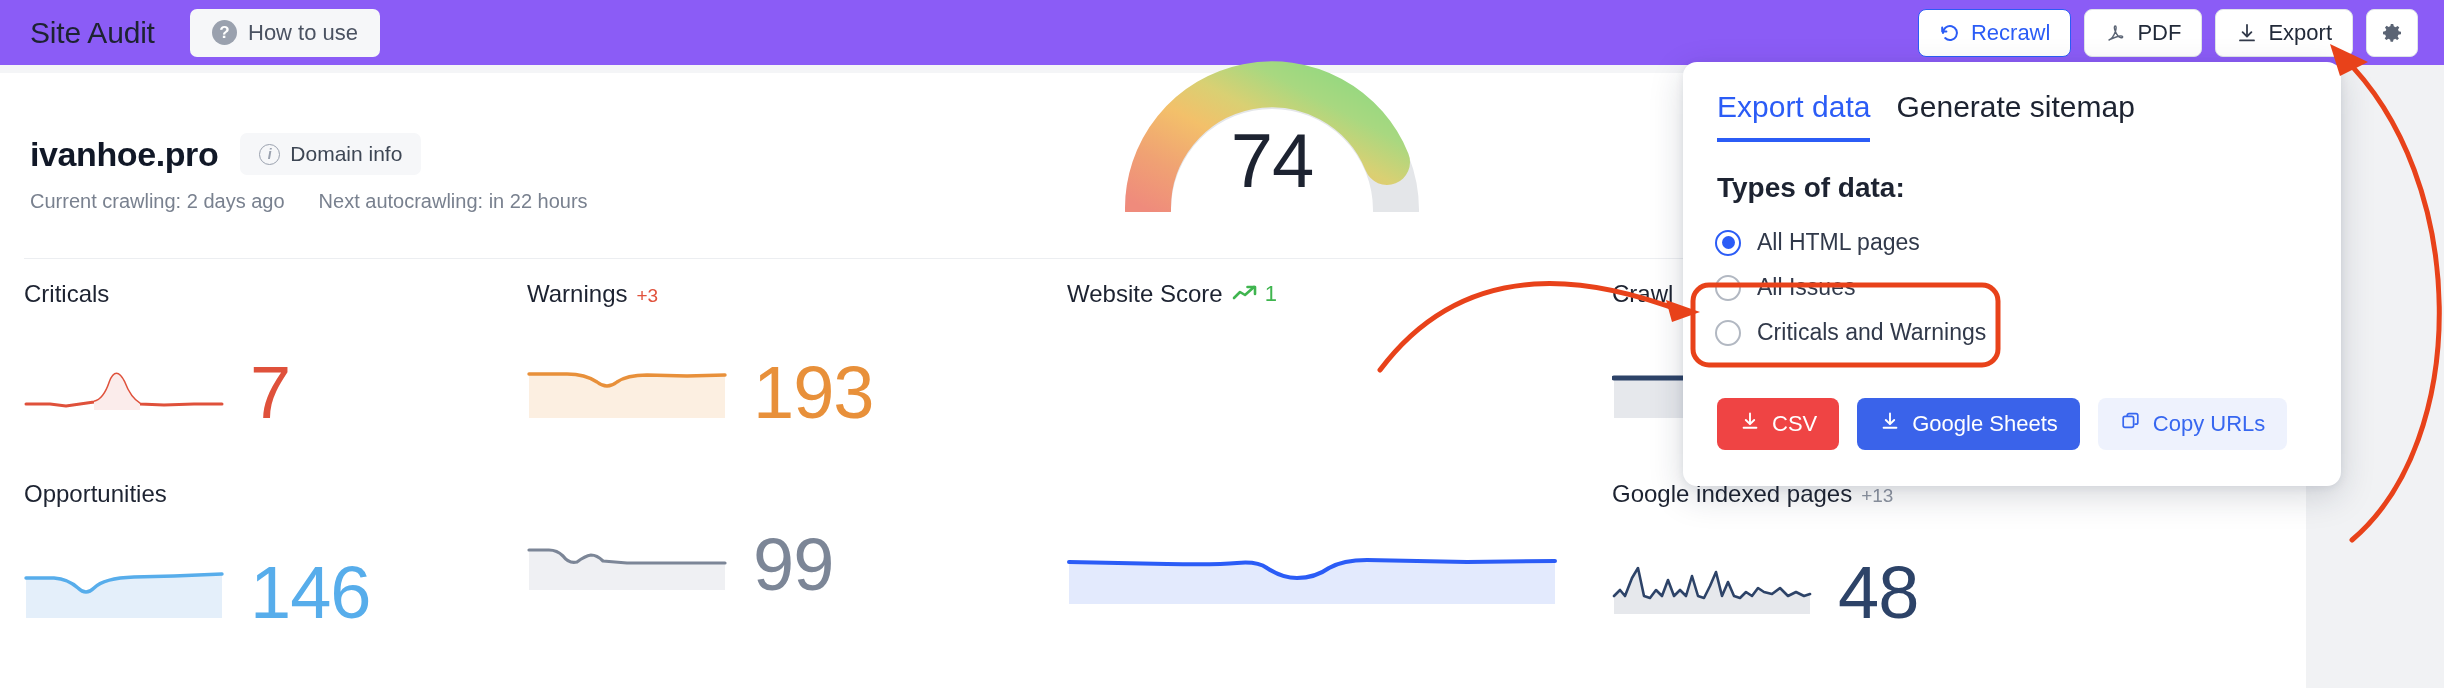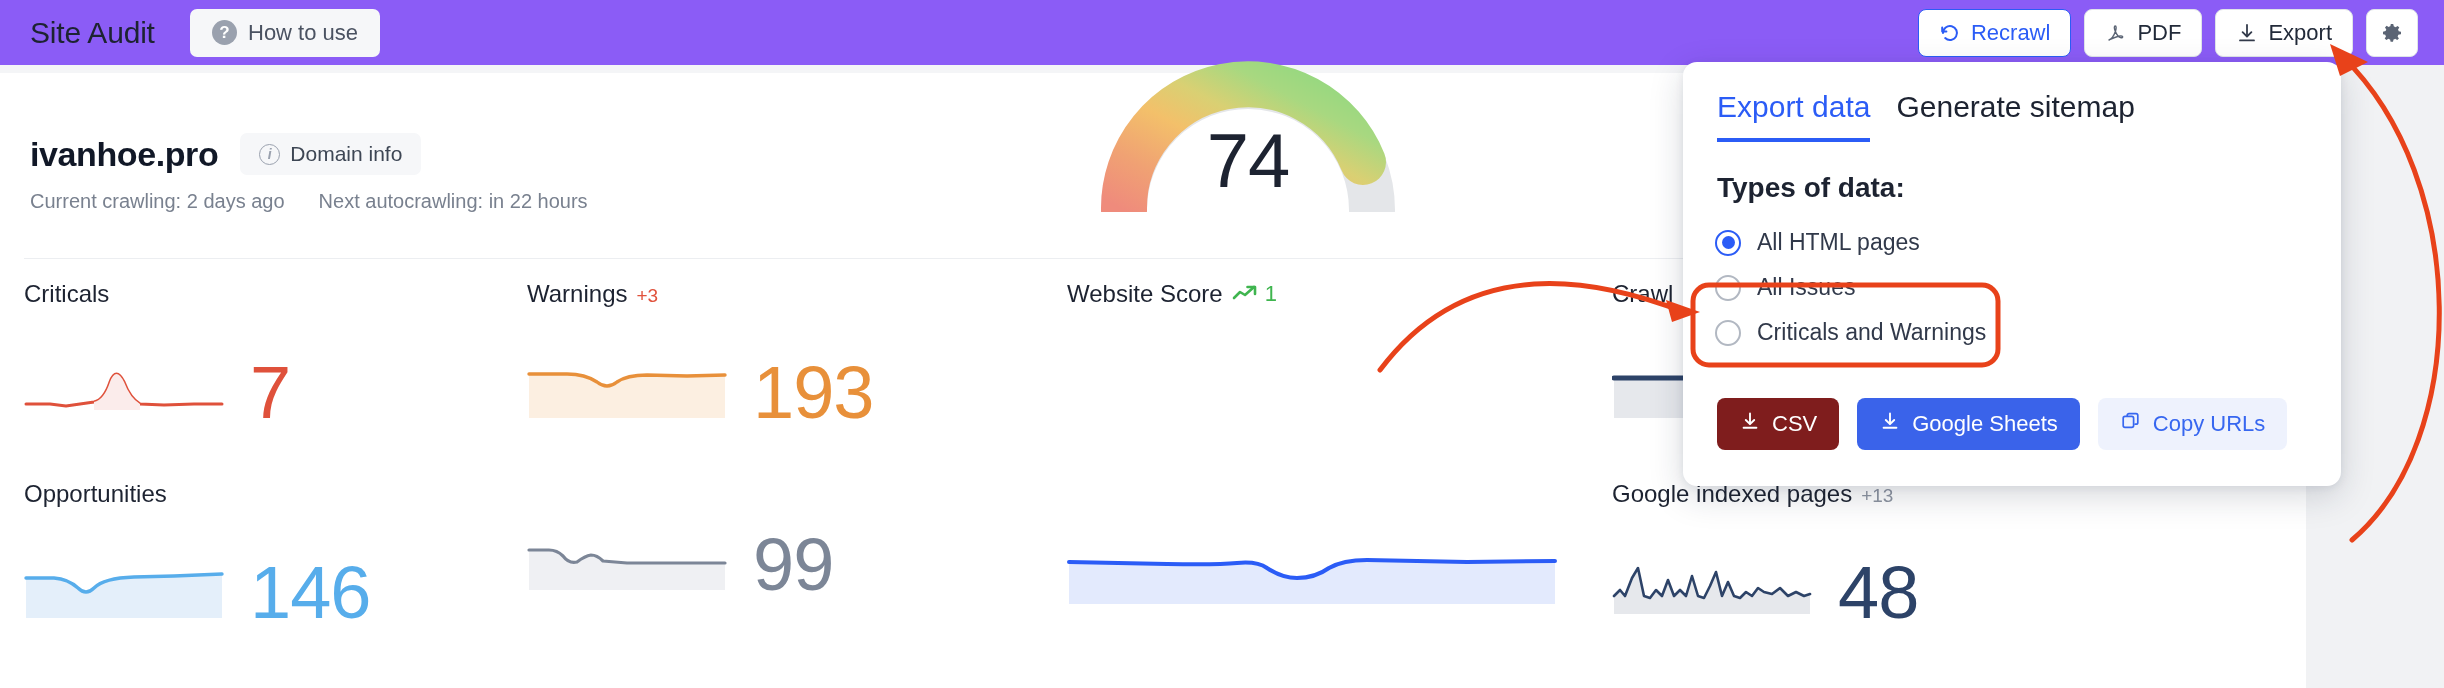--- a/index.html
+++ b/index.html
@@ -103,21 +103,21 @@
   .spark svg { position: absolute; left: 0; bottom: 0; display: block; }
   .metric-value { font-size: 74px; line-height: 0.82; font-weight: 400; letter-spacing: -1px; }
 
   .c-red { color: #df513b; }
   .c-orange { color: #e8903a; }
   .c-blue-l { color: #57adeb; }
   .c-grey { color: #7c8697; }
   .c-navy { color: #2d4368; }
 
   
-  .gauge-wrap { position: absolute; left: 1098px; top: 42px; width: 300px; height: 170px; }
+  .gauge-wrap { position: absolute; left: 1122px; top: 42px; width: 300px; height: 170px; }
   .gauge-value {
     position: absolute; left: 0; right: 0; bottom: 8px; text-align: center;
     font-size: 76px; color: #1d2331; letter-spacing: -1px;
   }
 
   
   .popup {
     position: absolute; left: 1683px; top: 62px; width: 658px; height: 424px;
     background: #ffffff; border-radius: 14px;
     box-shadow: 0 10px 34px rgba(24,34,60,0.17), 0 2px 8px rgba(24,34,60,0.08);
@@ -153,21 +153,21 @@
 
   .popup-actions {
     position: absolute; left: 34px; bottom: 36px;
     display: flex; align-items: center; gap: 18px;
   }
   .pbtn {
     display: flex; align-items: center; gap: 11px;
     height: 52px; padding: 0 22px; border-radius: 8px;
     font-size: 22px; cursor: pointer; border: none; white-space: nowrap;
   }
-  .pbtn.blue { background: #7f1d1d; color: #fff; }
+  .pbtn.blue { background: #ef4444; color: #fff; }
   .pbtn.blue2 { background: #3a63ea; color: #fff; }
   .pbtn.ghost { background: #eef2fd; color: #3767f0; }
 
   
   .right-rail {
     position: absolute; right: 0; top: 65px; width: 138px; height: 623px;
     background: #f1f2f4; z-index: 1;
   }
 
   

